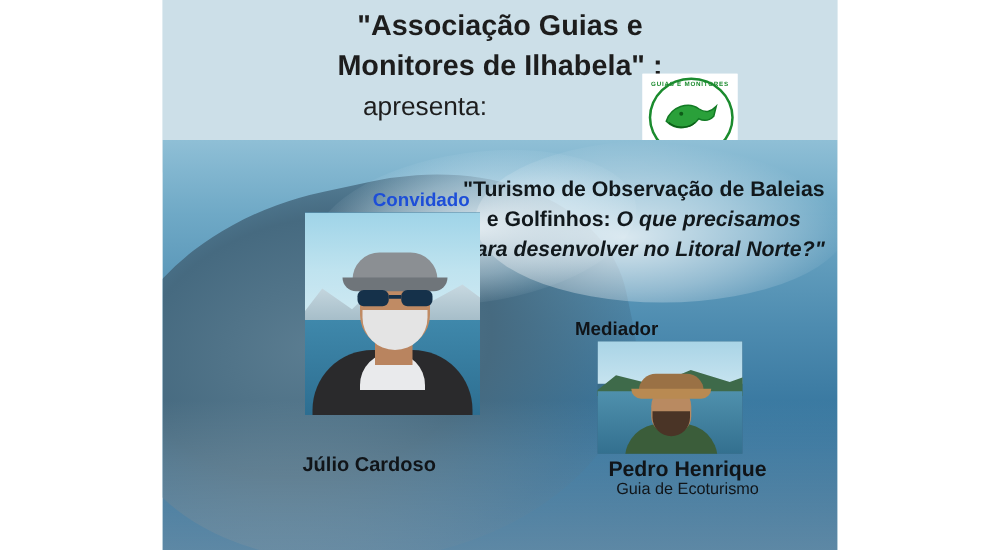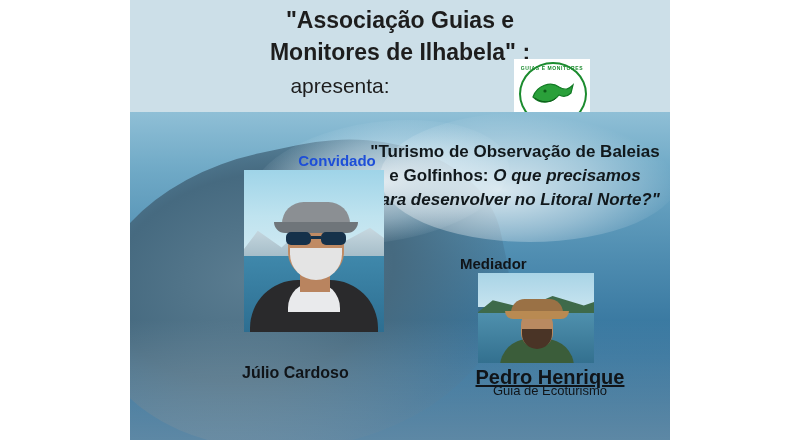--- a/index.html
+++ b/index.html
@@ -343,24 +343,23 @@
   .med-hat-brim {
     position: absolute; left: 27px; top: 38px; width: 64px; height: 8px;
     background: #b98a52; border-radius: 0 0 30px 30px;
   }
   .med-name {
     position: absolute;
     left: 330px;
     top: 366px;
     width: 180px;
     text-align: center;
-    font-size: 20px;
+    font-size: 17px;
     font-weight: 700;
     color: #101418;
-    text-decoration: underline;
   }
   .med-role {
     position: absolute;
     left: 330px;
     top: 383px;
     width: 180px;
     text-align: center;
     font-size: 13px;
     color: #101418;
   }

